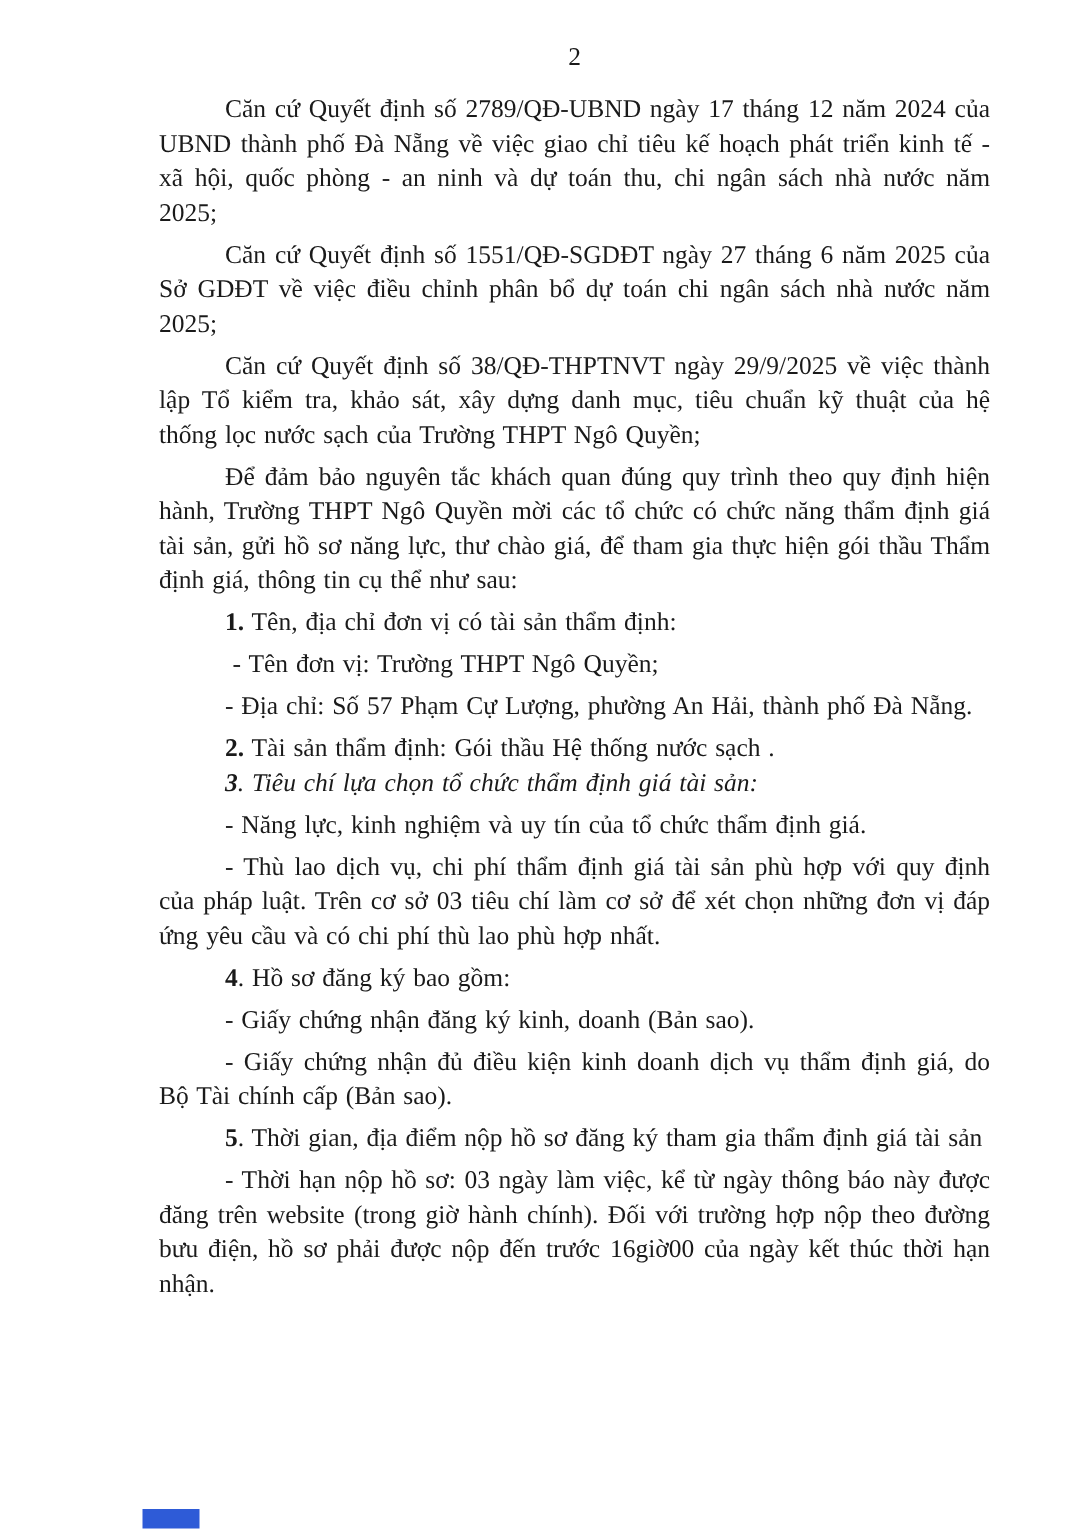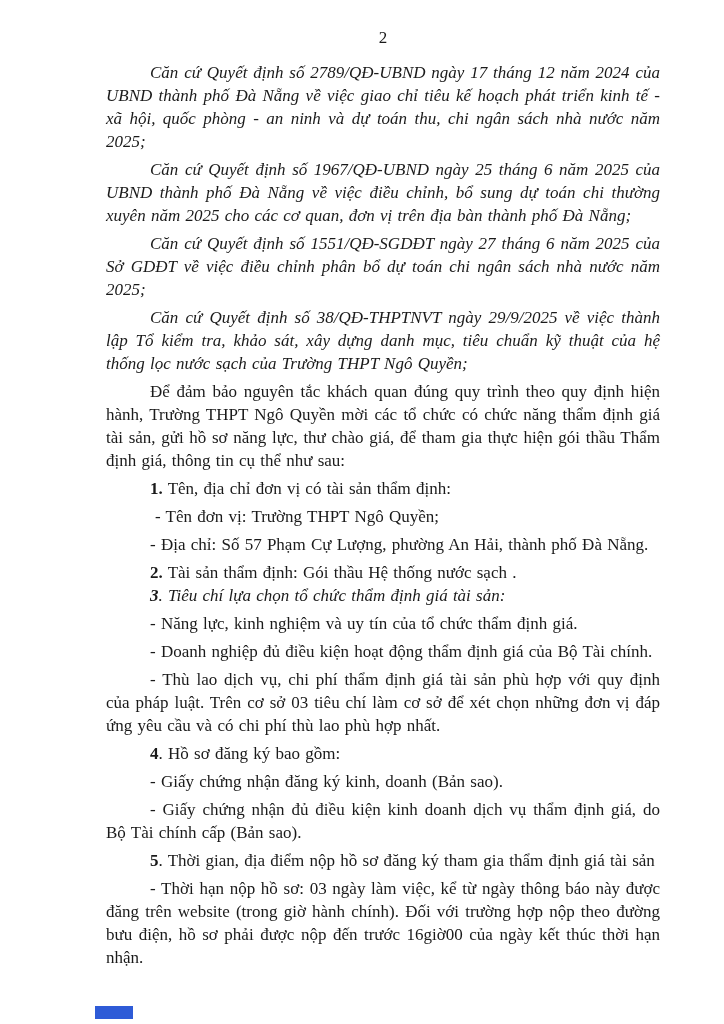--- a/index.html
+++ b/index.html
@@ -29,58 +29,56 @@
     margin: 0 0 12px 0;
   }
   p.para {
     margin: 5px 0 0 0;
     font-size: 17px;
     line-height: 23px;
     text-align: justify;
     text-indent: 44px;
     word-spacing: 1px;
   }
-  p.italic { font-style: italic; }
+  p.italic { }
   p.tight  { margin-top: 0; font-style: italic; }
   p.indent-extra { text-indent: 49px; }
   b.lead   { font-weight: bold; }
   .caret-marker {
     position: absolute;
     left: 95px;
     top: 1006px;
     width: 38px;
     height: 13px;
     background: #2e5bd7;
   }
 </style>
 </head>
 <body>
 
 <div class="page">
 
   <div class="page-number">2</div>
 
   <p class="para italic">Căn cứ Quyết định số 2789/QĐ-UBND ngày 17 tháng 12 năm 2024 của UBND thành phố Đà Nẵng về việc giao chỉ tiêu kế hoạch phát triển kinh tế - xã hội, quốc phòng - an ninh và dự toán thu, chi ngân sách nhà nước năm 2025;</p>
-  <p class="para italic">Căn cứ Quyết định số 1967/QĐ-UBND ngày 25 tháng 6 năm 2025 của UBND thành phố Đà Nẵng về việc điều chỉnh, bổ sung dự toán chi thường xuyên năm 2025 cho các cơ quan, đơn vị trên địa bàn thành phố Đà Nẵng;</p>
   <p class="para italic">Căn cứ Quyết định số 1551/QĐ-SGDĐT ngày 27 tháng 6 năm 2025 của Sở GDĐT về việc điều chỉnh phân bổ dự toán chi ngân sách nhà nước năm 2025;</p>
   <p class="para italic">Căn cứ Quyết định số 38/QĐ-THPTNVT  ngày 29/9/2025 về việc thành lập Tổ kiểm tra, khảo sát, xây dựng danh mục, tiêu chuẩn kỹ thuật của hệ thống lọc nước sạch của Trường THPT Ngô Quyền;</p>
 
   <p class="para">Để đảm bảo nguyên tắc khách quan đúng quy trình theo quy định hiện hành, Trường THPT Ngô Quyền mời các tổ chức có chức năng thẩm định giá tài sản, gửi hồ sơ năng lực, thư chào giá, để tham gia thực hiện gói thầu Thẩm định giá, thông tin cụ thể như sau:</p>
 
   <p class="para"><b class="lead">1.</b><span> Tên, địa chỉ đơn vị có tài sản thẩm định:</span></p>
 
   <p class="para indent-extra">- Tên đơn vị: Trường THPT Ngô Quyền;</p>
   <p class="para">- Địa chỉ: Số 57 Phạm Cự Lượng, phường An Hải, thành phố Đà Nẵng.</p>
 
   <p class="para"><b class="lead">2.</b><span> Tài sản thẩm định: Gói thầu Hệ thống nước sạch .</span></p>
 
   <p class="para tight"><b class="lead">3</b><span>. Tiêu chí lựa chọn tổ chức thẩm định giá tài sản:</span></p>
 
   <p class="para">- Năng lực, kinh nghiệm và uy tín của tổ chức thẩm định giá.</p>
-  <p class="para">- Doanh nghiệp đủ điều kiện hoạt động thẩm định giá của Bộ Tài chính.</p>
   <p class="para">- Thù lao dịch vụ, chi phí thẩm định giá tài sản phù hợp với quy định của pháp luật. Trên cơ sở 03 tiêu chí làm cơ sở để xét chọn những đơn vị đáp ứng yêu cầu và có chi phí thù lao phù hợp nhất.</p>
 
   <p class="para"><b class="lead">4</b><span>. Hồ sơ đăng ký bao gồm:</span></p>
 
   <p class="para">- Giấy chứng nhận đăng ký kinh, doanh (Bản sao).</p>
   <p class="para">- Giấy chứng nhận đủ điều kiện kinh doanh dịch vụ thẩm định giá, do Bộ Tài chính cấp (Bản sao).</p>
 
   <p class="para"><b class="lead">5</b><span>. Thời gian, địa điểm nộp hồ sơ đăng ký tham gia thẩm định giá tài sản</span></p>
 
   <p class="para">- Thời hạn nộp hồ sơ: 03 ngày làm việc, kể từ ngày thông báo này được đăng trên website (trong giờ hành chính). Đối với trường hợp nộp theo đường bưu điện, hồ sơ phải được nộp đến trước 16giờ00 của ngày kết thúc thời hạn nhận.</p>

